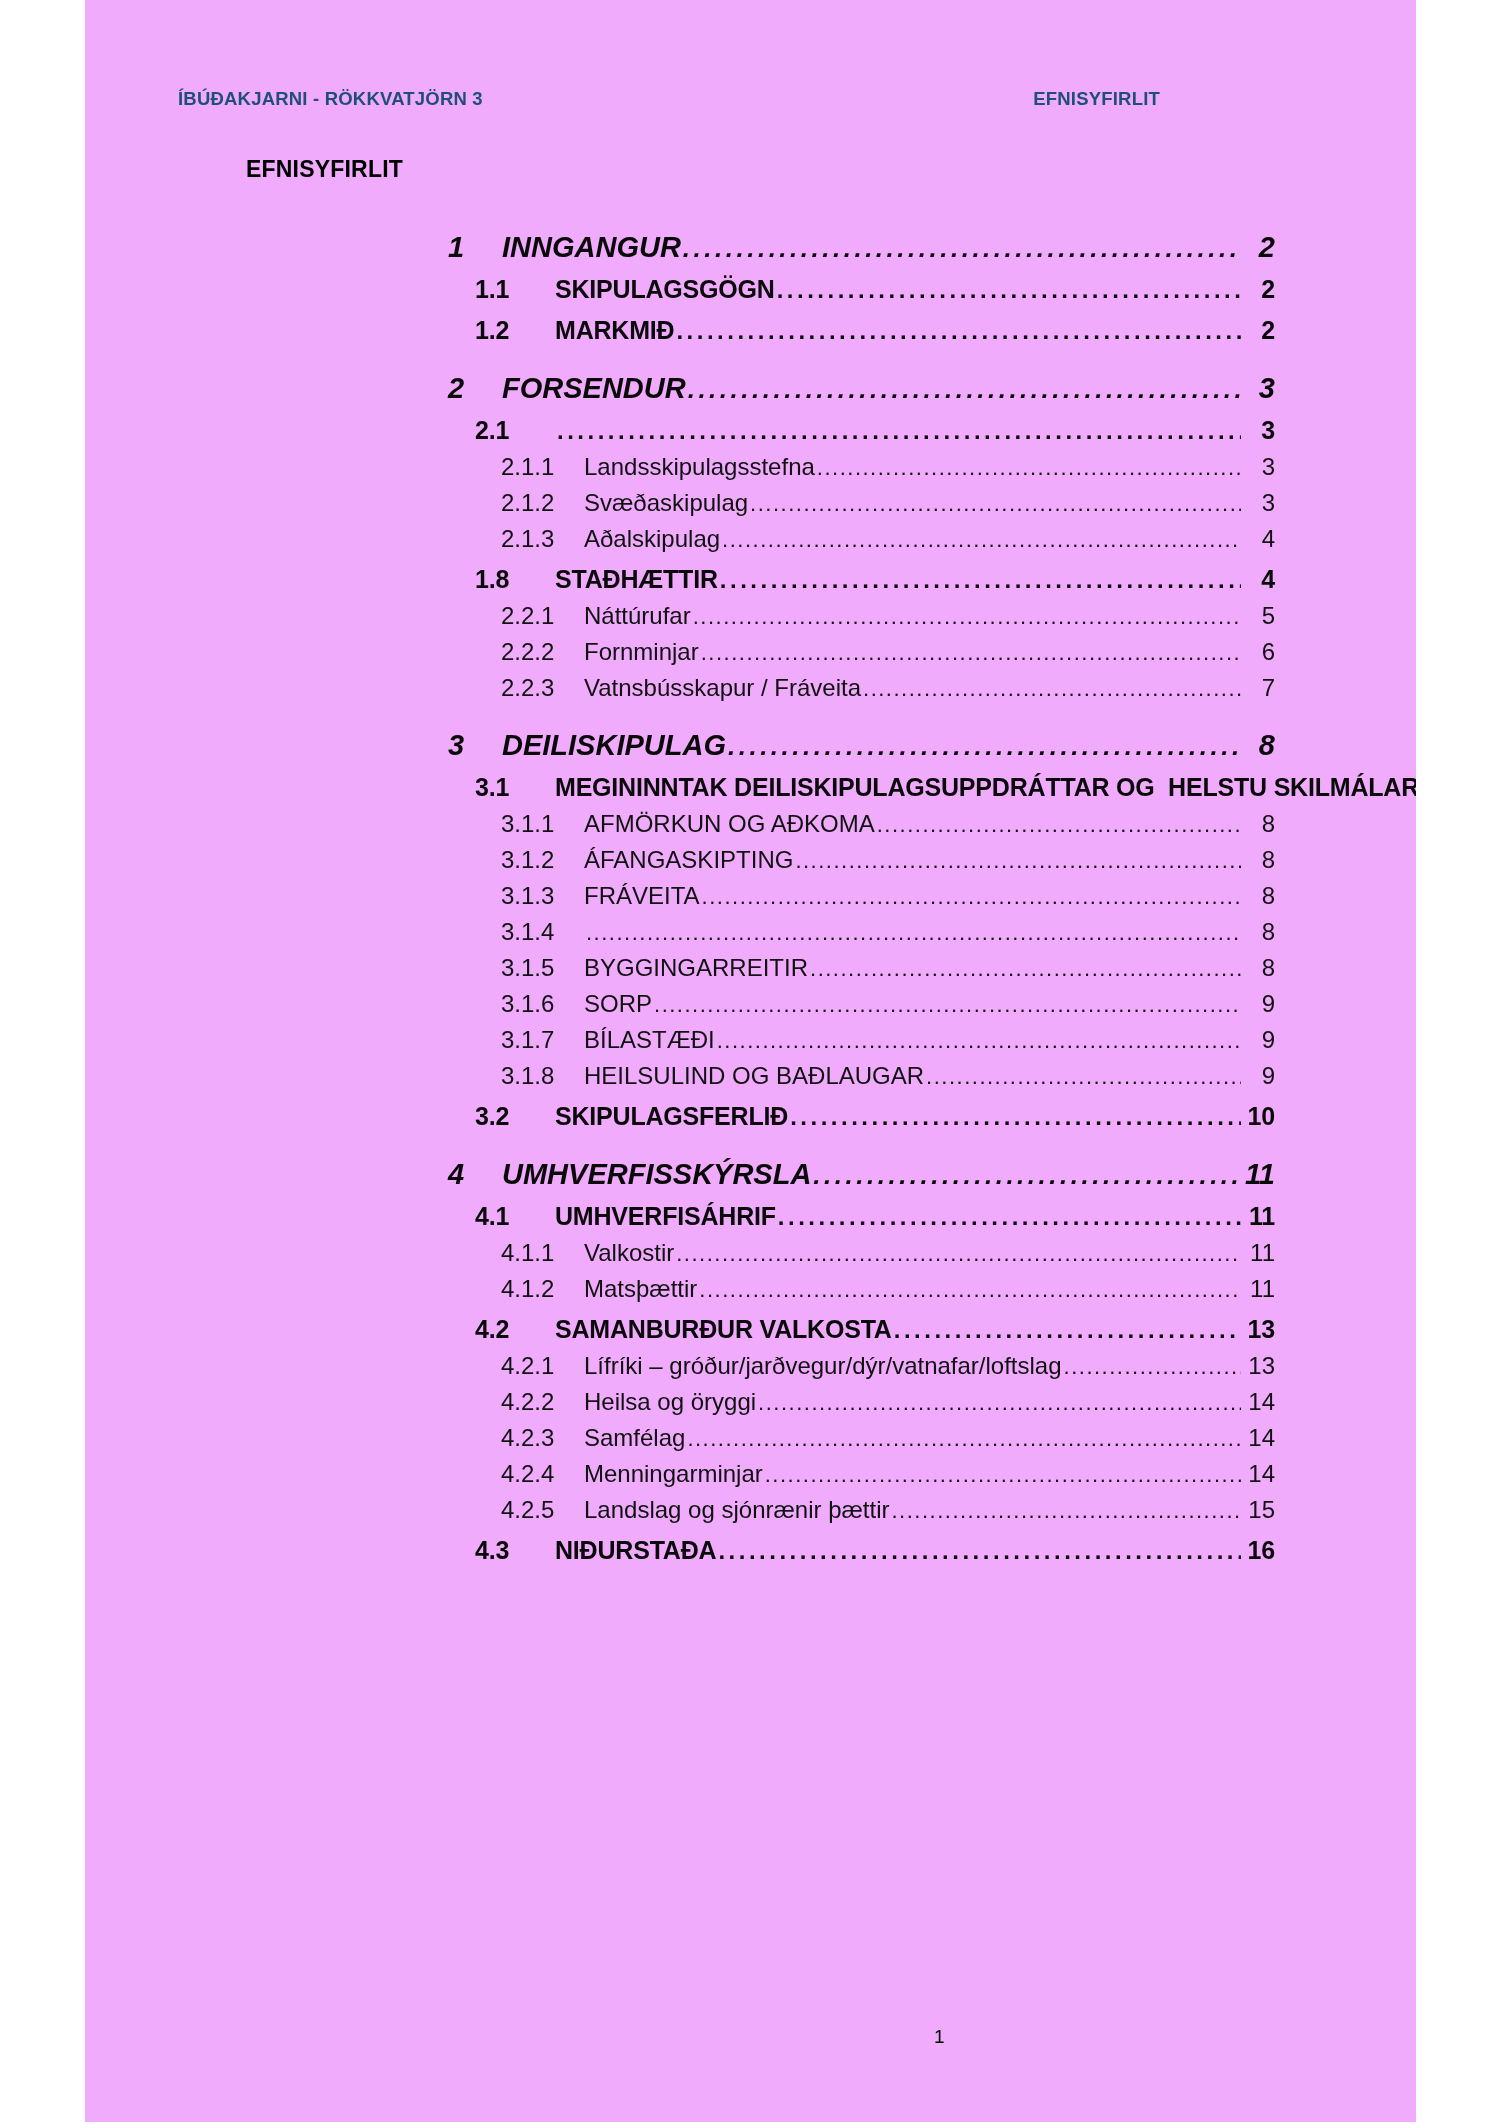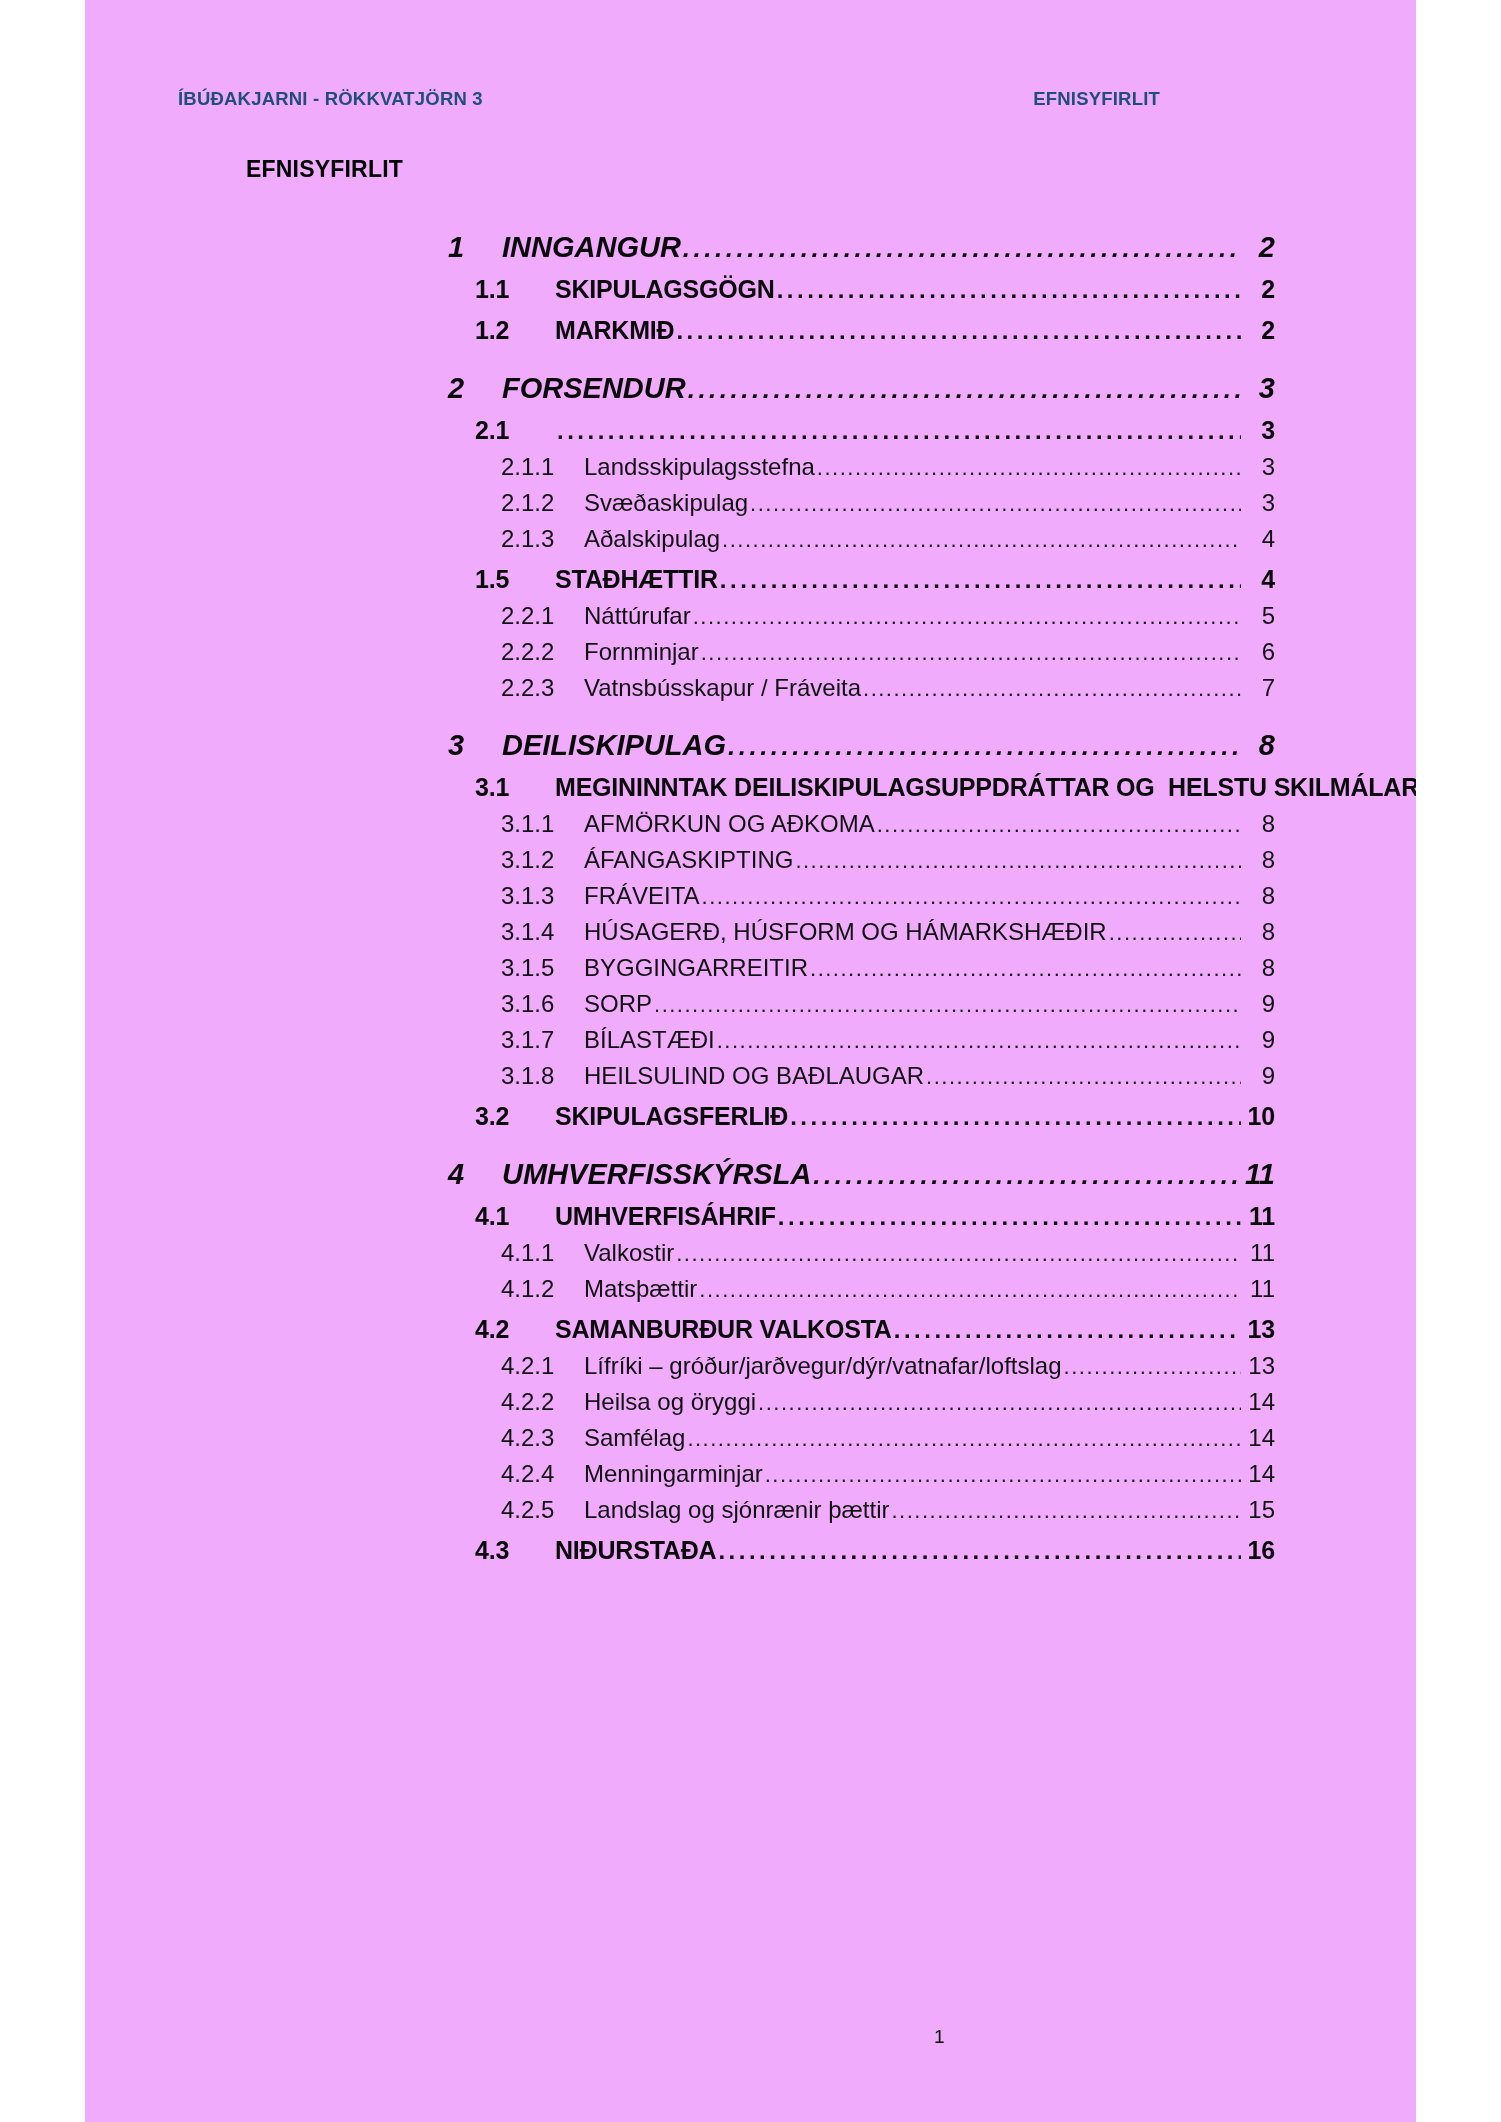--- a/index.html
+++ b/index.html
@@ -161,21 +161,21 @@
     </div>
 
     <div class="toc-row lvl3">
       <span class="toc-num">2.1.3</span>
       <span class="toc-title">Aðalskipulag</span>
       <span class="toc-leader">............................................................................................................................................................................................................................................................................................................</span>
       <span class="toc-page">4</span>
     </div>
 
     <div class="toc-row lvl2">
-      <span class="toc-num">1.5</span>
+      <span class="toc-num">1.8</span>
       <span class="toc-title">STAÐHÆTTIR</span>
       <span class="toc-leader">............................................................................................................................................................................................................................................................................................................</span>
       <span class="toc-page">4</span>
     </div>
 
     <div class="toc-row lvl3">
       <span class="toc-num">2.2.1</span>
       <span class="toc-title">Náttúrufar</span>
       <span class="toc-leader">............................................................................................................................................................................................................................................................................................................</span>
       <span class="toc-page">5</span>
@@ -225,21 +225,20 @@
 
     <div class="toc-row lvl3">
       <span class="toc-num">3.1.3</span>
       <span class="toc-title">FRÁVEITA</span>
       <span class="toc-leader">............................................................................................................................................................................................................................................................................................................</span>
       <span class="toc-page">8</span>
     </div>
 
     <div class="toc-row lvl3">
       <span class="toc-num">3.1.4</span>
-      <span class="toc-title">HÚSAGERÐ, HÚSFORM OG HÁMARKSHÆÐIR</span>
       <span class="toc-leader">............................................................................................................................................................................................................................................................................................................</span>
       <span class="toc-page">8</span>
     </div>
 
     <div class="toc-row lvl3">
       <span class="toc-num">3.1.5</span>
       <span class="toc-title">BYGGINGARREITIR</span>
       <span class="toc-leader">............................................................................................................................................................................................................................................................................................................</span>
       <span class="toc-page">8</span>
     </div>

